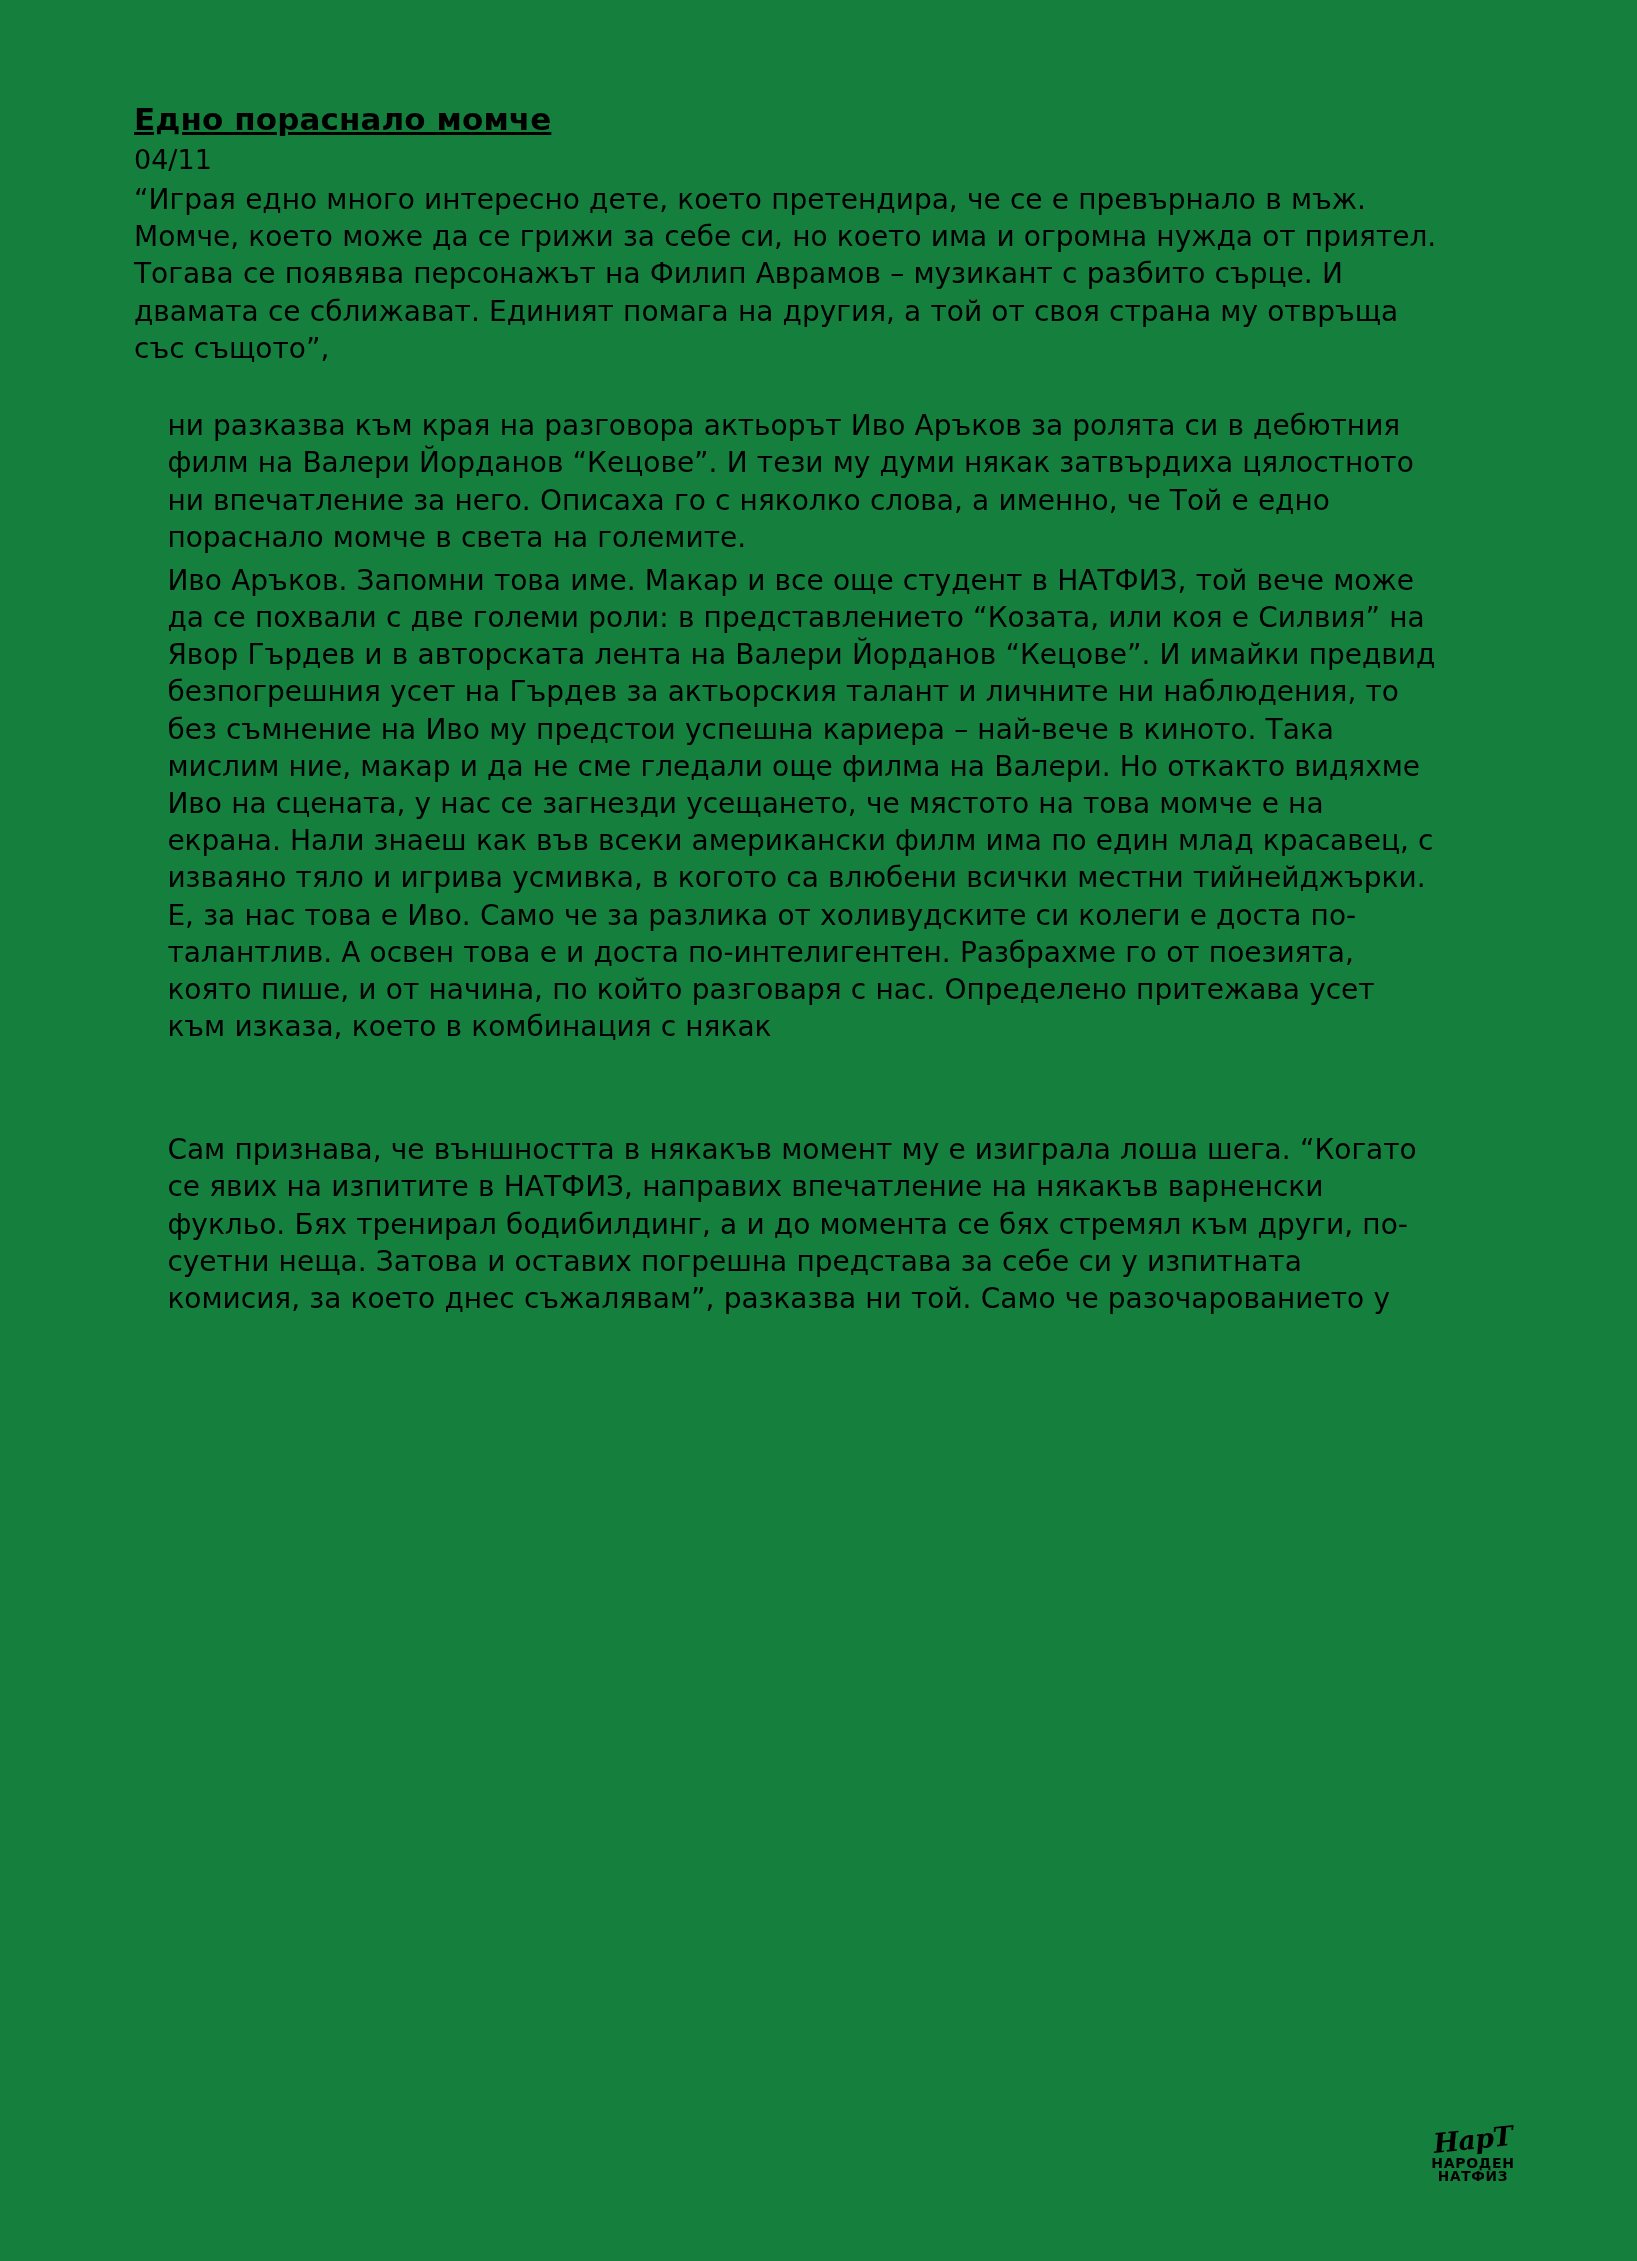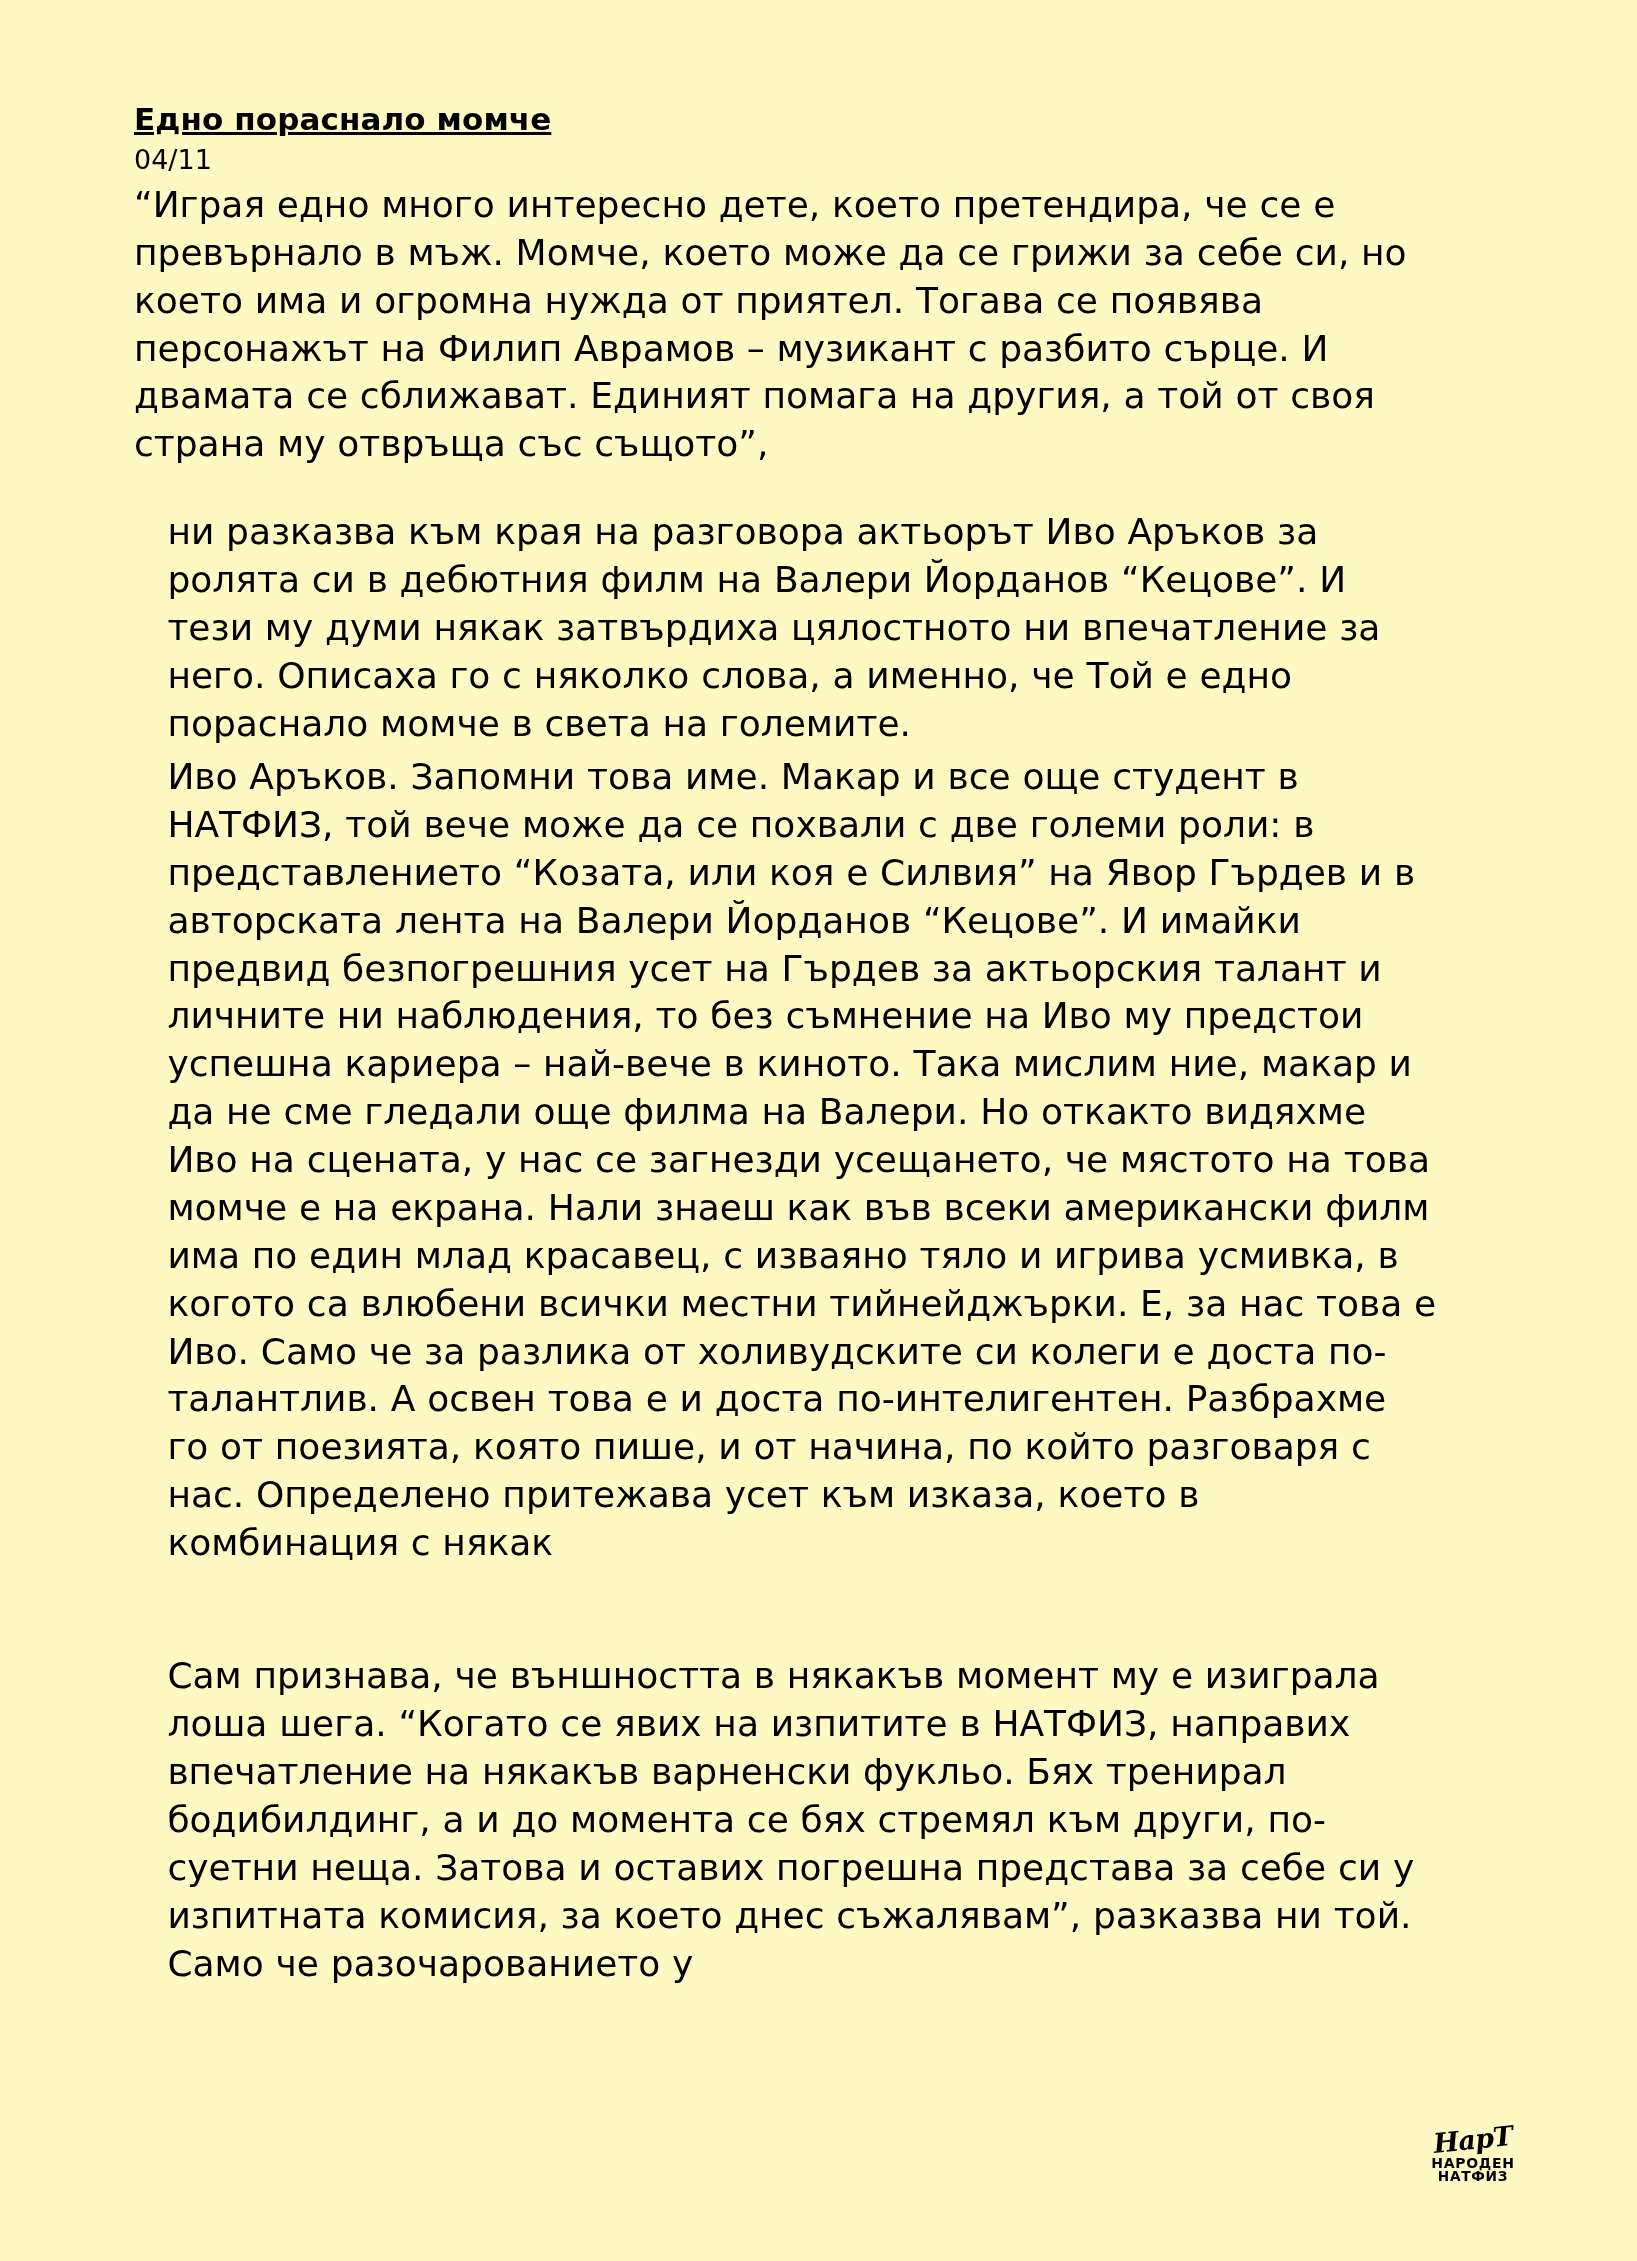--- a/index.html
+++ b/index.html
@@ -11,21 +11,21 @@
     width: 1638px;
     height: 2261px;
     position: relative;
     font-family: "DejaVu Sans", sans-serif;
     color: #000000;
     overflow: hidden;
   }
   .page {
     position: absolute;
     inset: 0;
-    background: #fef9c3;
+    background: #15803d;
   }
   .content {
     position: absolute;
     left: 134px;
     top: 102px;
     width: 1304px;
   }
   .doc-title {
     font-size: 31px;
     font-weight: bold;
@@ -34,21 +34,21 @@
     line-height: 1.15;
     margin: 0 0 5.5px 0;
   }
   .doc-date {
     font-size: 27px;
     font-weight: normal;
     line-height: 1.25;
     margin: 0 0 4.1px 0;
   }
   .para {
-    font-size: 36px;
+    font-size: 28px;
     line-height: 1.33;
     margin: 0;
     text-align: left;
     word-spacing: 0.3px;
   }
   .gap-lg { height: 40px; }
   .gap-sm { height: 5.5px; }
   .indented {
     padding-left: 1.4px;
     margin-left: 32px;

